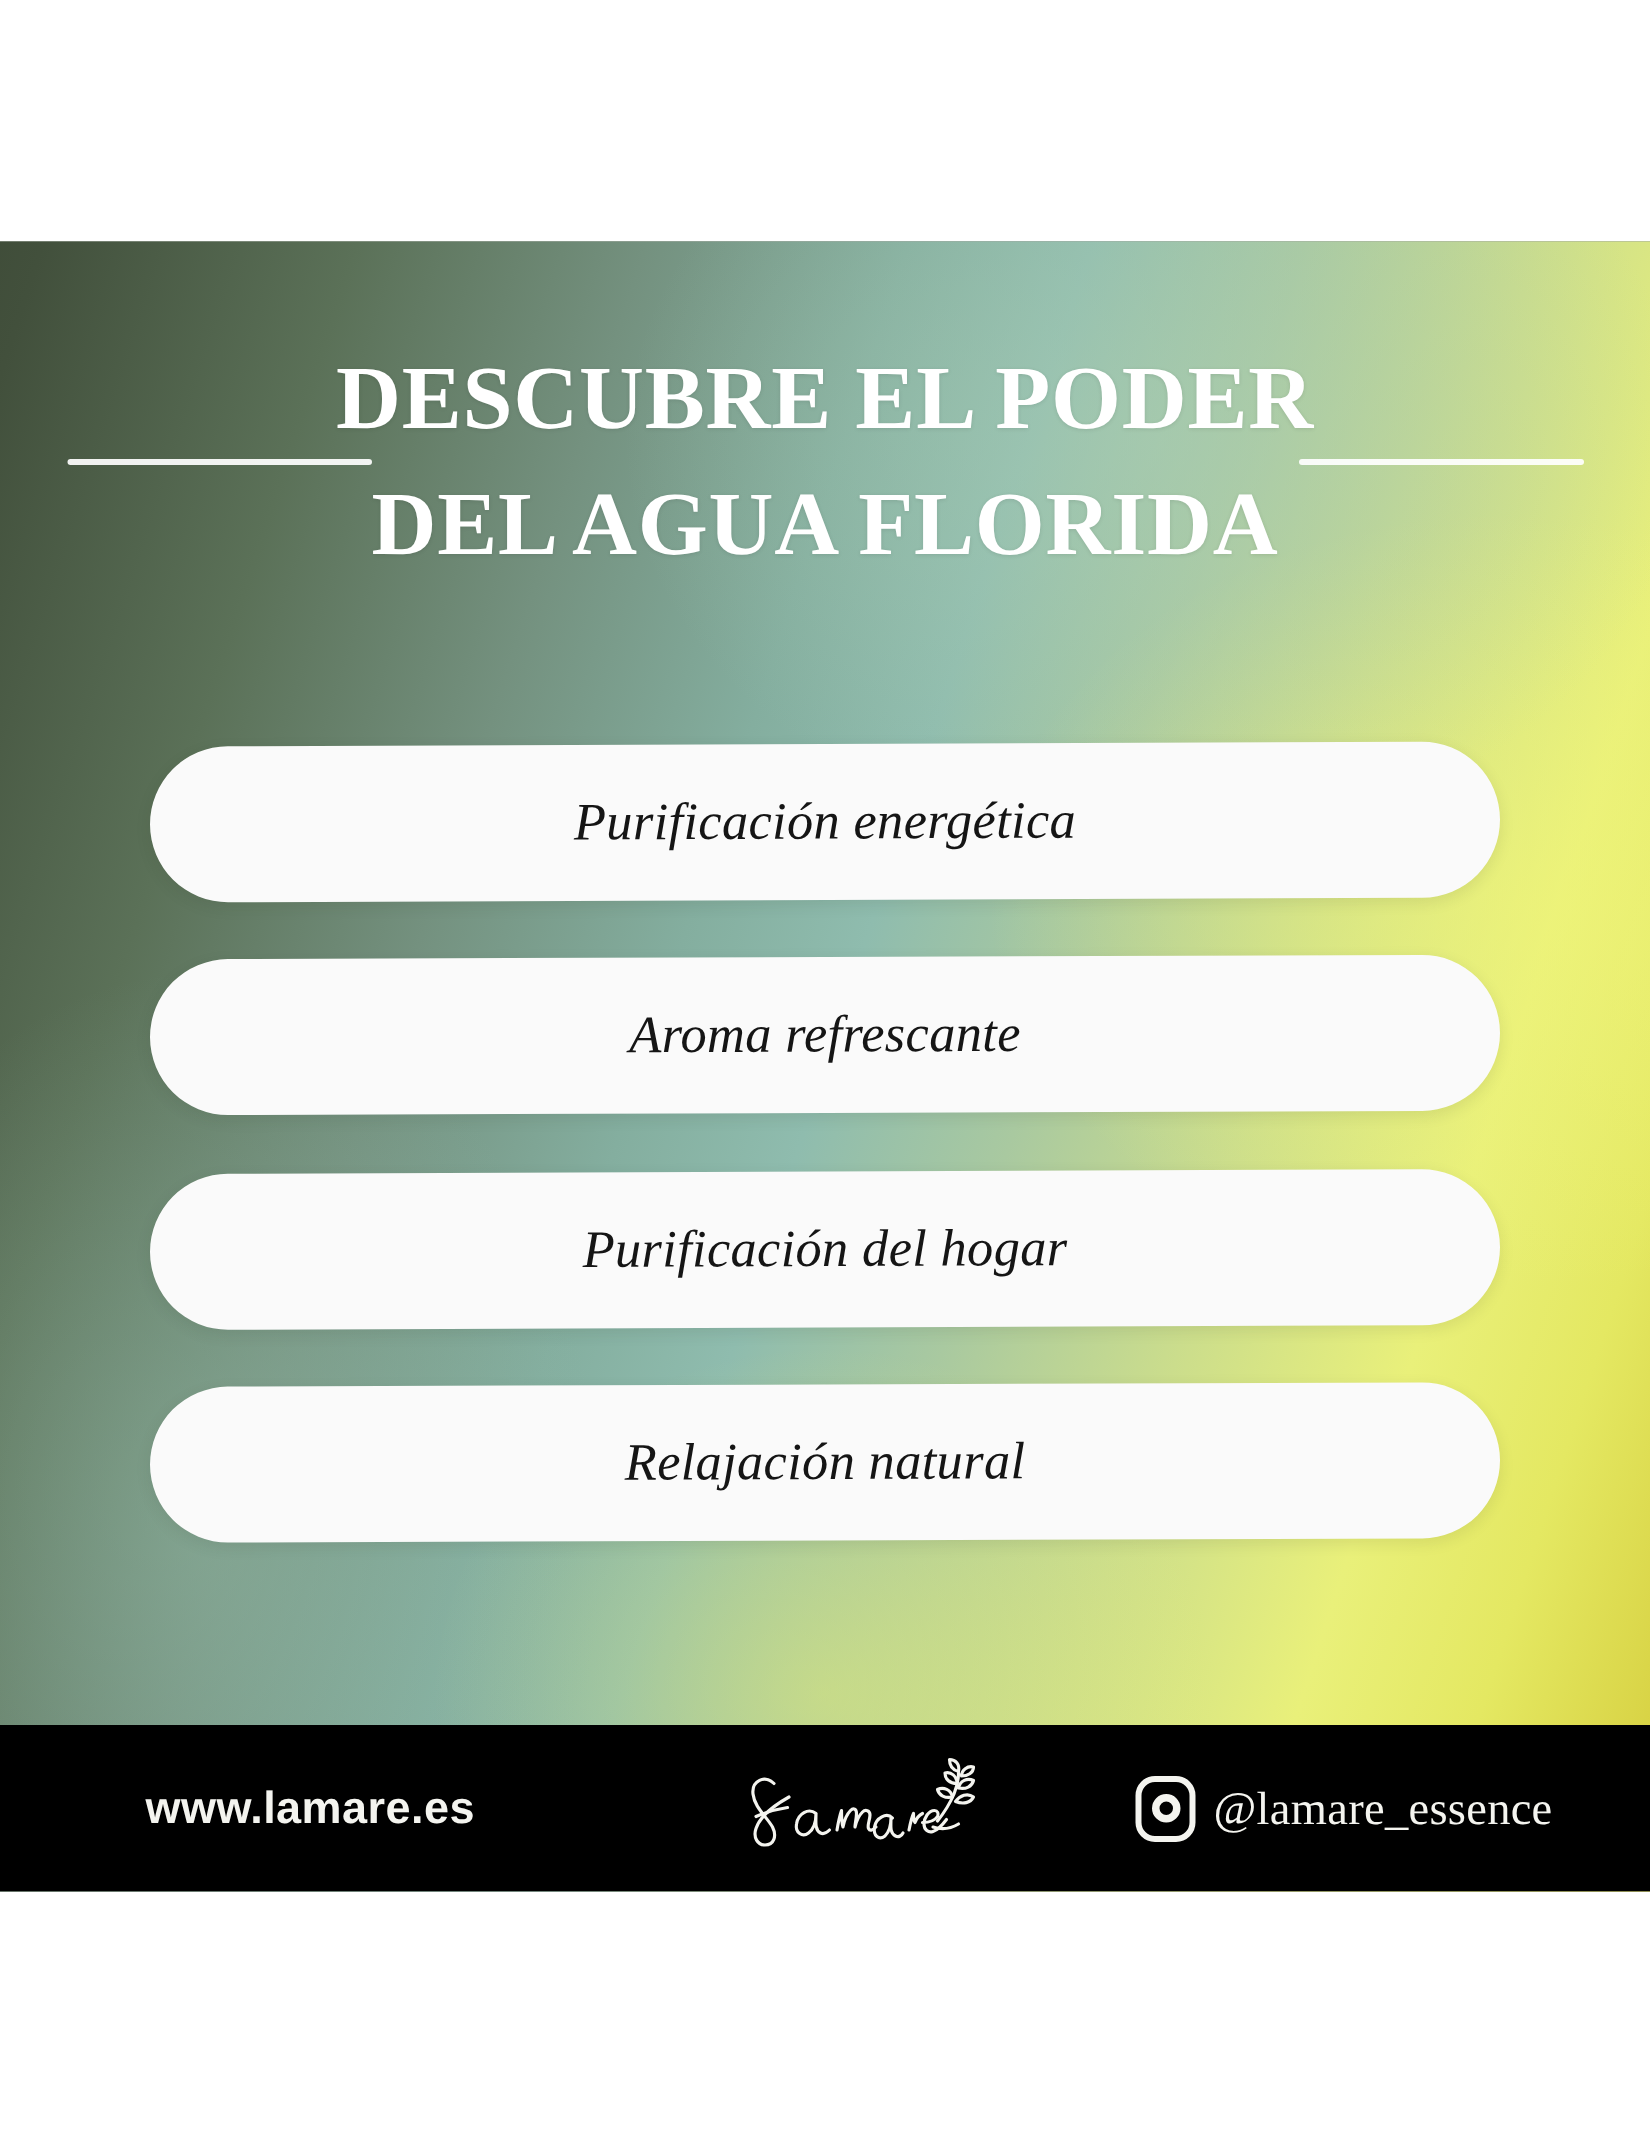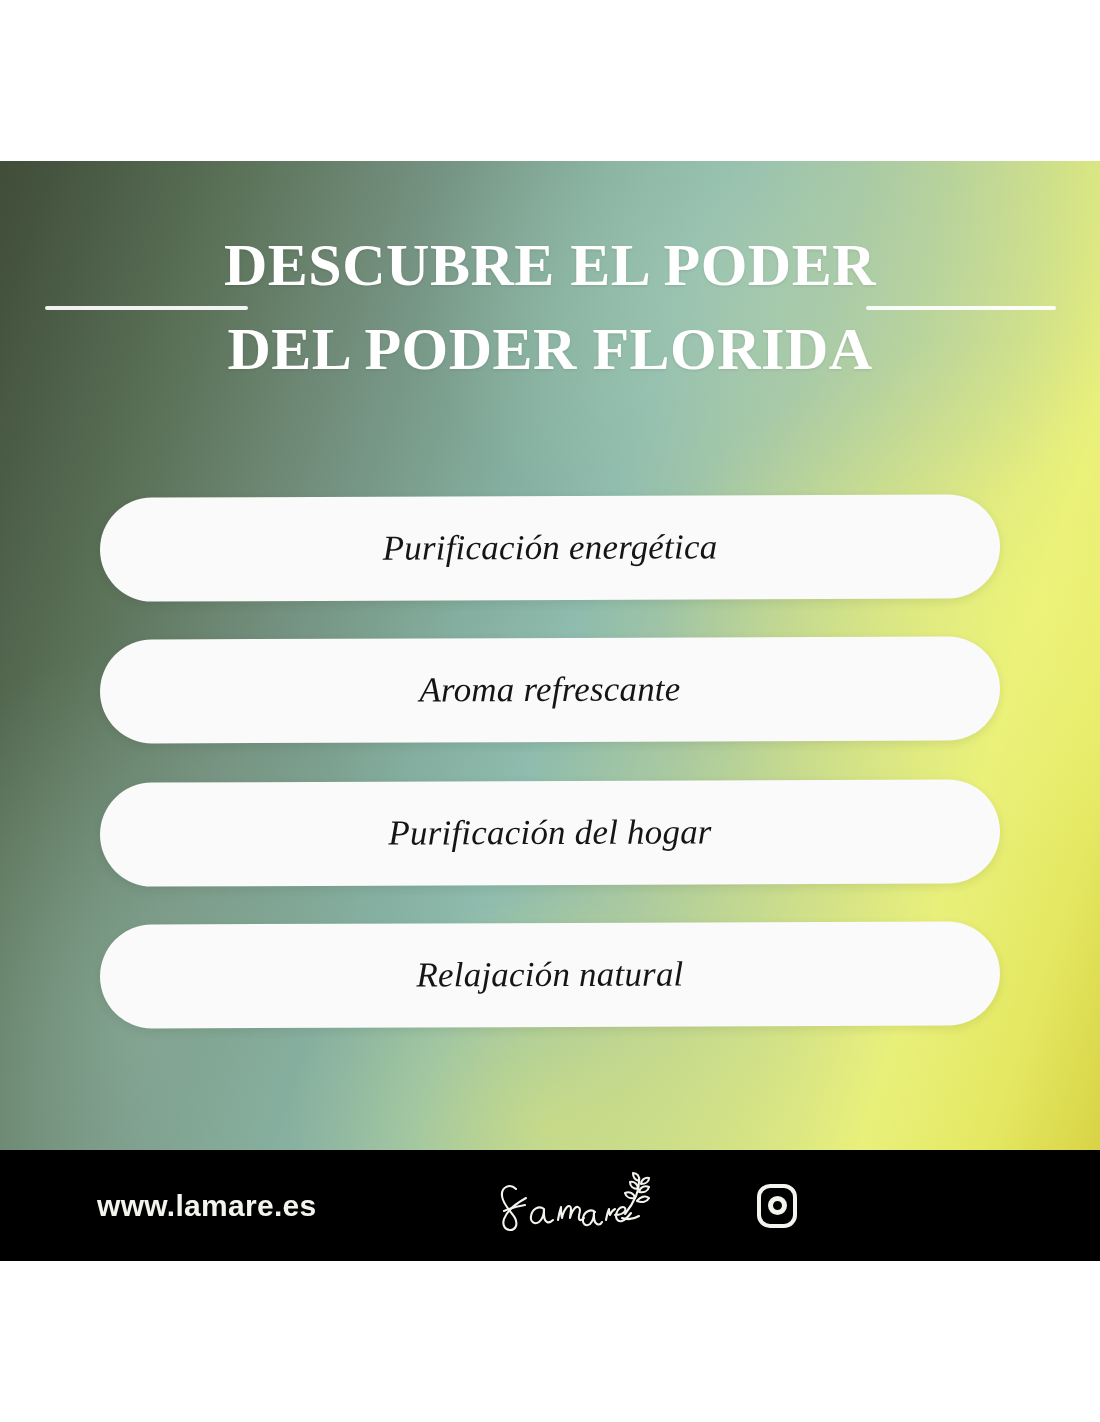--- a/index.html
+++ b/index.html
@@ -201,21 +201,21 @@
 
 <div class="page">
 
   <div class="post">
 
     <div class="bg-grad"></div>
     <div class="bg-glow"></div>
 
     <div class="headline">
       <span class="line">DESCUBRE EL PODER</span>
-      <span class="line">DEL PODER FLORIDA</span>
+      <span class="line">DEL AGUA FLORIDA</span>
     </div>
     <div class="rule left"></div>
     <div class="rule right"></div>
 
     <div class="pills">
       <div class="pill">
         <span class="pill-label">Purificación energética</span>
       </div>
       <div class="pill">
         <span class="pill-label">Aroma refrescante</span>
@@ -256,18 +256,19 @@
           <path d="M155 31c5 2 10 1 12-3-4-3-9-1-12 3z"></path>
           <path d="M157 22c5 1 9-1 10-5-4-2-9 0-10 5z"></path>
           <path d="M159 14c4 0 8-2 8-6-4-1-8 2-8 6z"></path>
         </svg>
       </div>
 
       <div class="footer-ig">
         <span class="ig-icon">
           <span class="ring"></span>
         </span>
+        <span class="ig-handle">@lamare_essence</span>
       </div>
 
     </div>
 
   </div>
 </div>
 
 </body></html>

